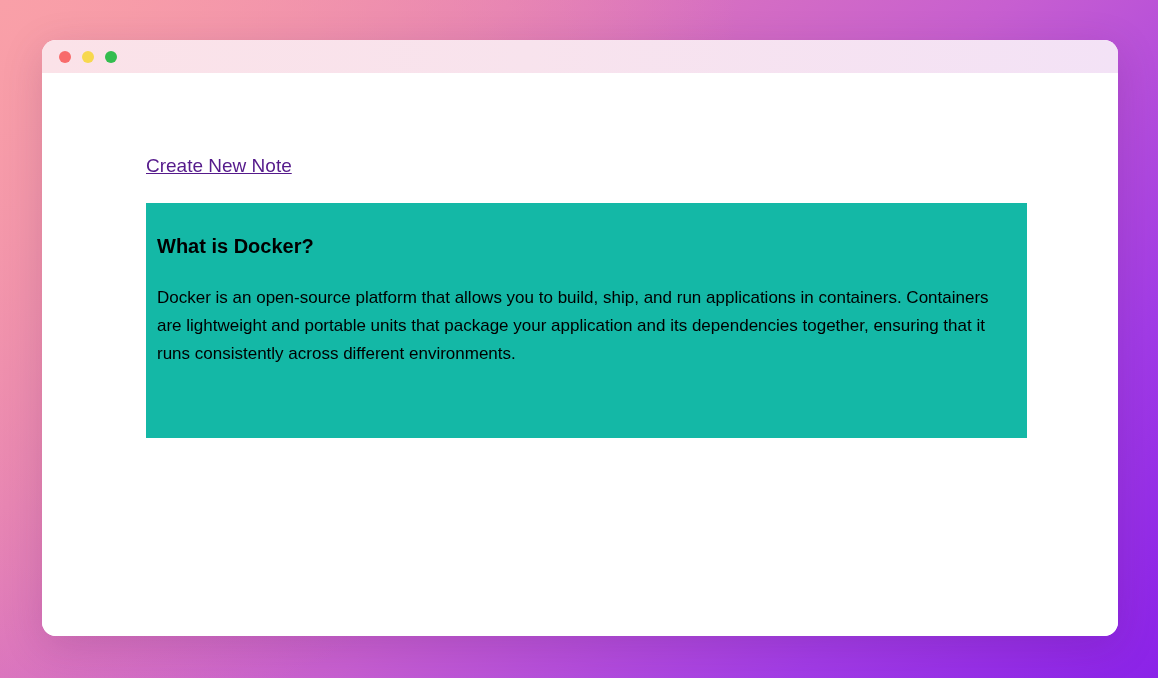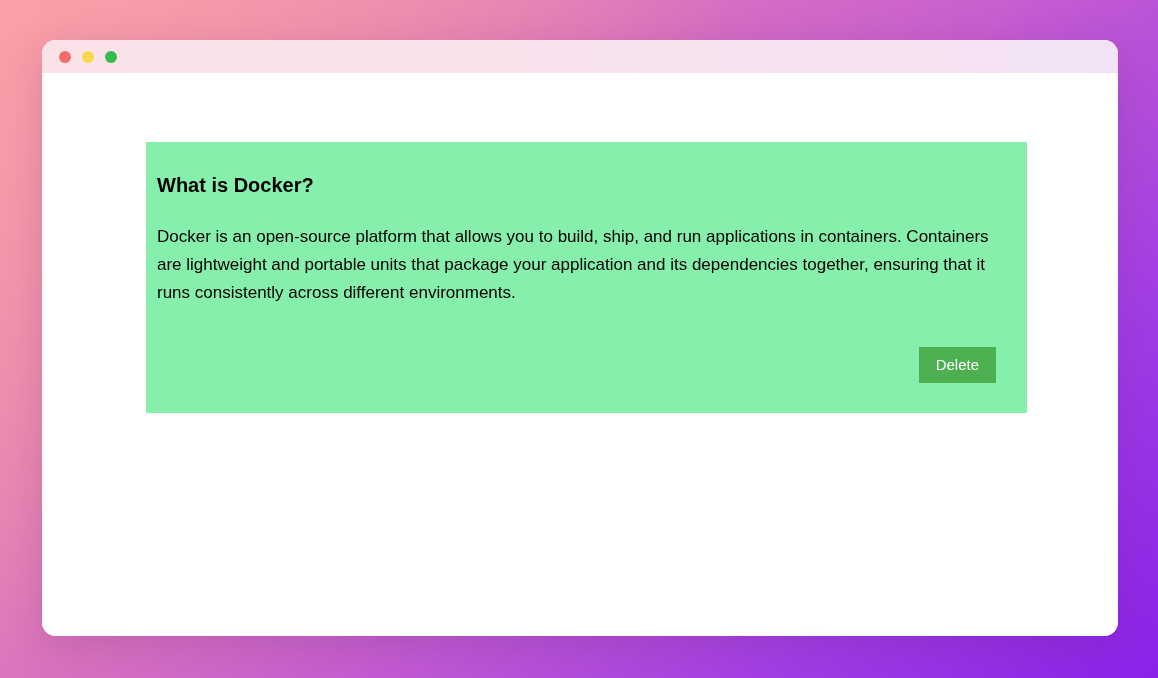--- a/index.html
+++ b/index.html
@@ -71,21 +71,21 @@
     font-size: 19px;
     color: #551a8b;
     text-decoration: underline;
     cursor: pointer;
   }
 
   
   .note-card {
     margin-top: 26px;
     width: 881px;
-    background: #86efac;
+    background: #14b8a6;
     padding: 32px 31px 30px 11px;
   }
 
   .note-inner { padding-left: 0; }
 
   .note-title {
     font-size: 20px;
     font-weight: bold;
     color: #000000;
     margin-bottom: 26px;
@@ -130,28 +130,26 @@
 
   <div class="titlebar">
     <span class="dot dot-close"></span>
     <span class="dot dot-minimize"></span>
     <span class="dot dot-maximize"></span>
   </div>
 
   <div class="content">
 
 
+    <a class="create-link">Create New Note</a>
 
     <div class="note-card">
       <div class="note-inner">
         <div class="note-title">What is Docker?</div>
 
         <div class="note-body">Docker is an open-source platform that allows you to build, ship, and run applications in containers. Containers are lightweight and portable units that package your application and its dependencies together, ensuring that it runs consistently across different environments.</div>
 
 
-        <div class="note-actions">
-          <button class="delete-button">Delete</button>
-        </div>
       </div>
     </div>
 
   </div>
 </div>
 
 </body></html>

